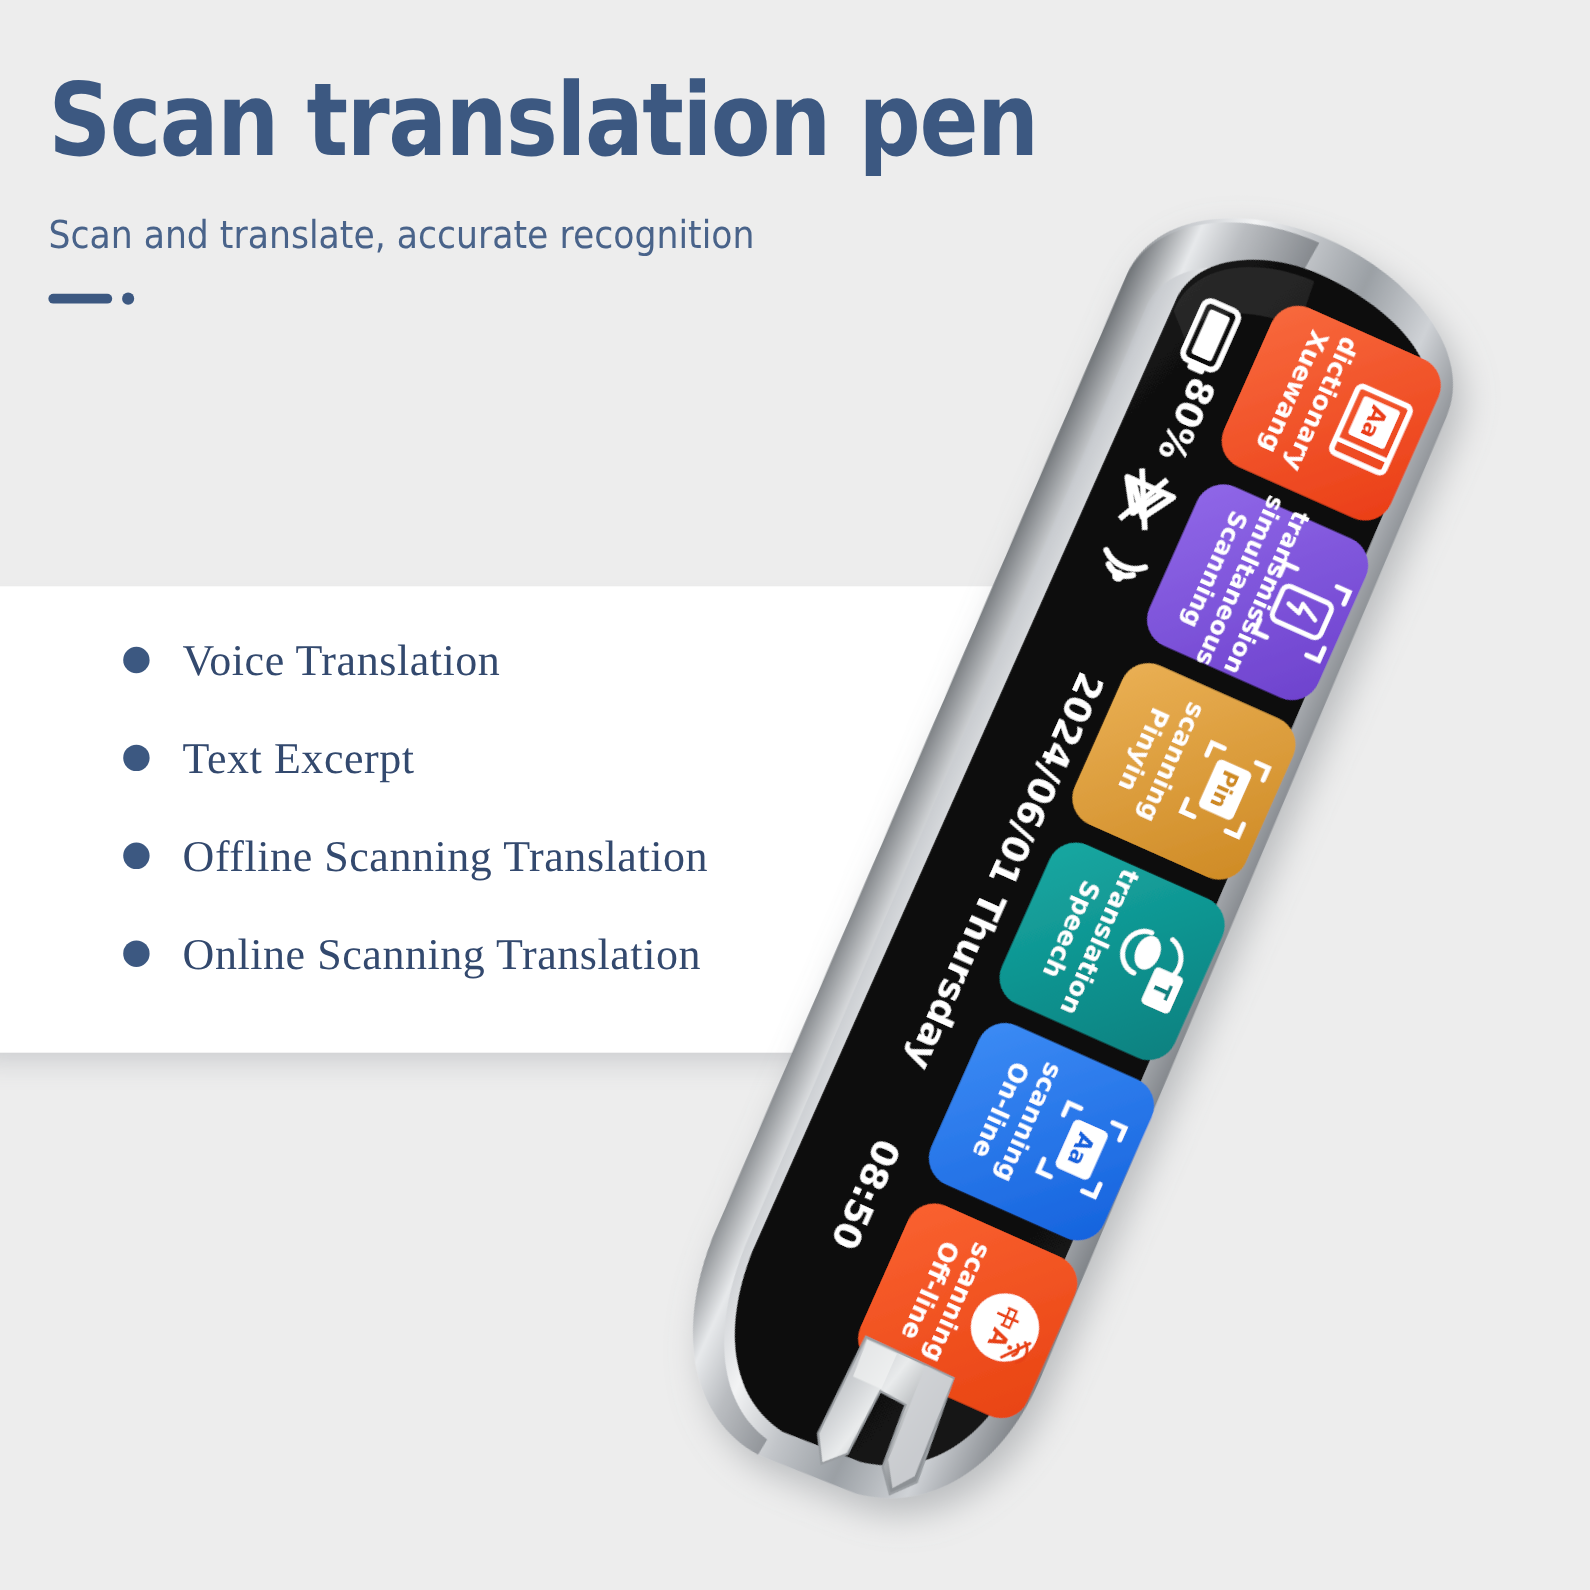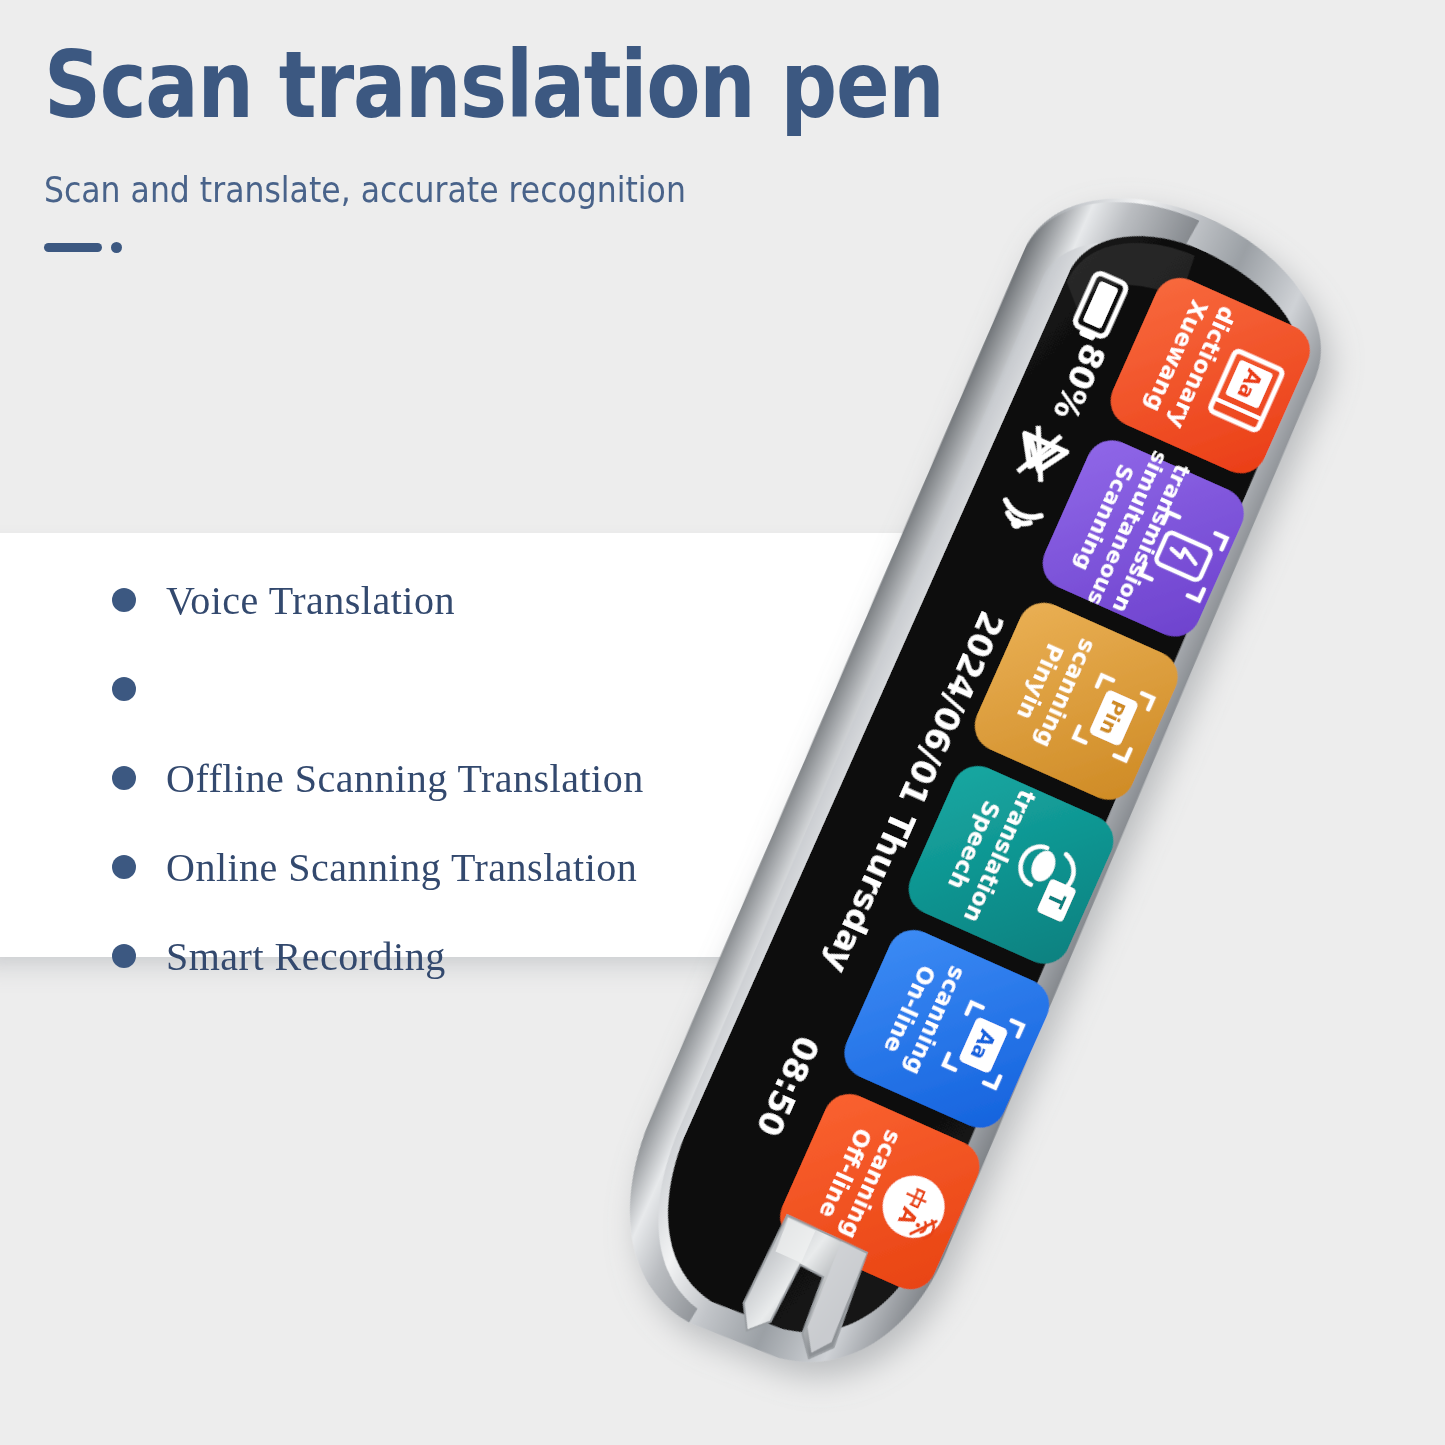--- a/index.html
+++ b/index.html
@@ -12,21 +12,21 @@
     background: #ededed;
     font-family: "Liberation Sans", sans-serif;
     overflow: hidden;
     position: relative;
   }
 
   
   #header {
     position: absolute;
     left: 44px;
-    top: 40px;
+    top: 64px;
     width: 1000px;
     z-index: 6;
   }
   #page-title {
     font-family: "DejaVu Sans", sans-serif;
     font-weight: bold;
     font-size: 92px;
     line-height: 1.0;
     letter-spacing: -1.5px;
     color: #3c5881;
@@ -137,32 +137,29 @@
 </div>
 
 <div id="feature-card">
   <ul id="feature-list">
     <li>
       <span class="bullet"></span>
       <span class="label">Voice Translation</span>
     </li>
     <li>
       <span class="bullet"></span>
+      <span class="label">Text Excerpt</span>
     </li>
     <li>
       <span class="bullet"></span>
       <span class="label">Offline Scanning Translation</span>
     </li>
     <li>
       <span class="bullet"></span>
       <span class="label">Online Scanning Translation</span>
-    </li>
-    <li>
-      <span class="bullet"></span>
-      <span class="label">Smart Recording</span>
     </li>
   </ul>
 </div>
 
 <div id="pen-wrap">
 <svg width="1445" height="1445" viewBox="0 0 1445 1445" xmlns="http://www.w3.org/2000/svg">
   <defs>
     <linearGradient id="gBody" x1="0" y1="0" x2="1" y2="0">
       <stop offset="0%" stop-color="#8e9296"></stop>
       <stop offset="10%" stop-color="#c9ccd0"></stop>

